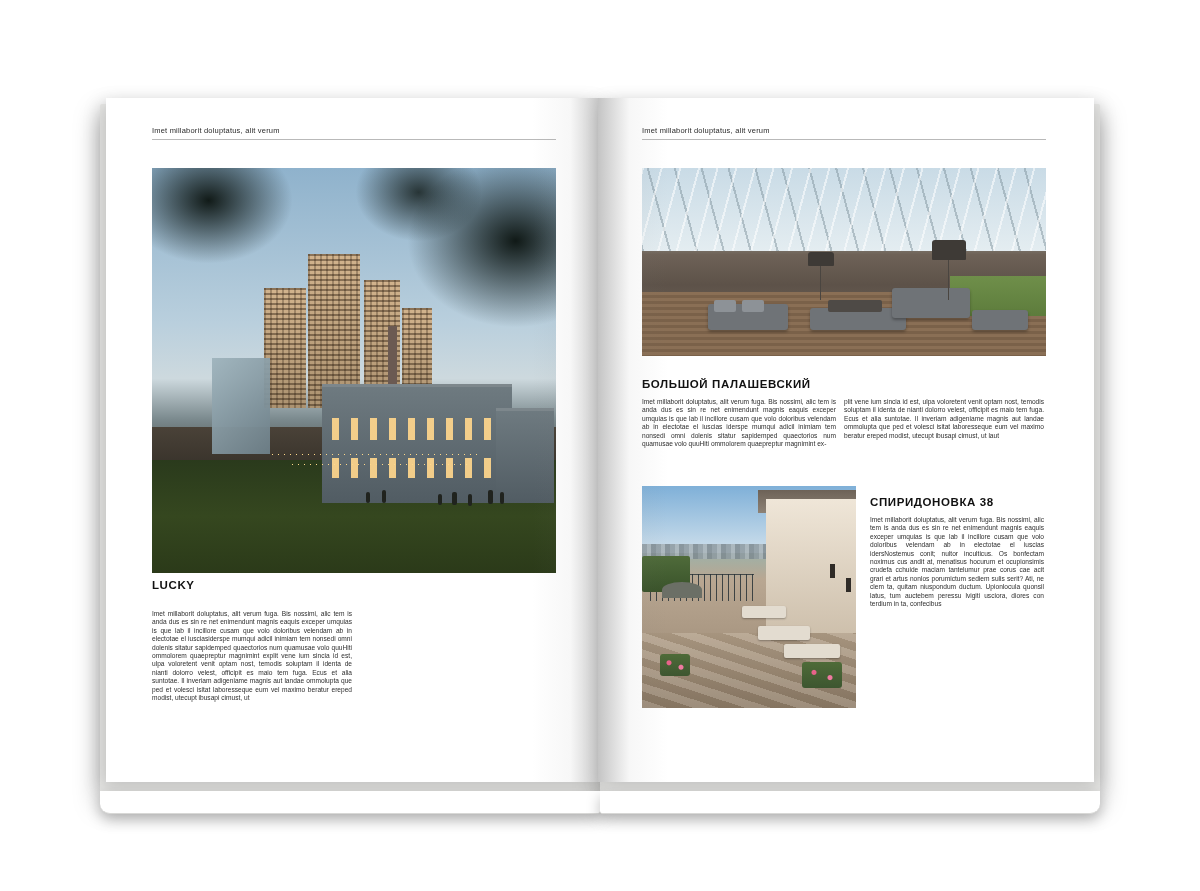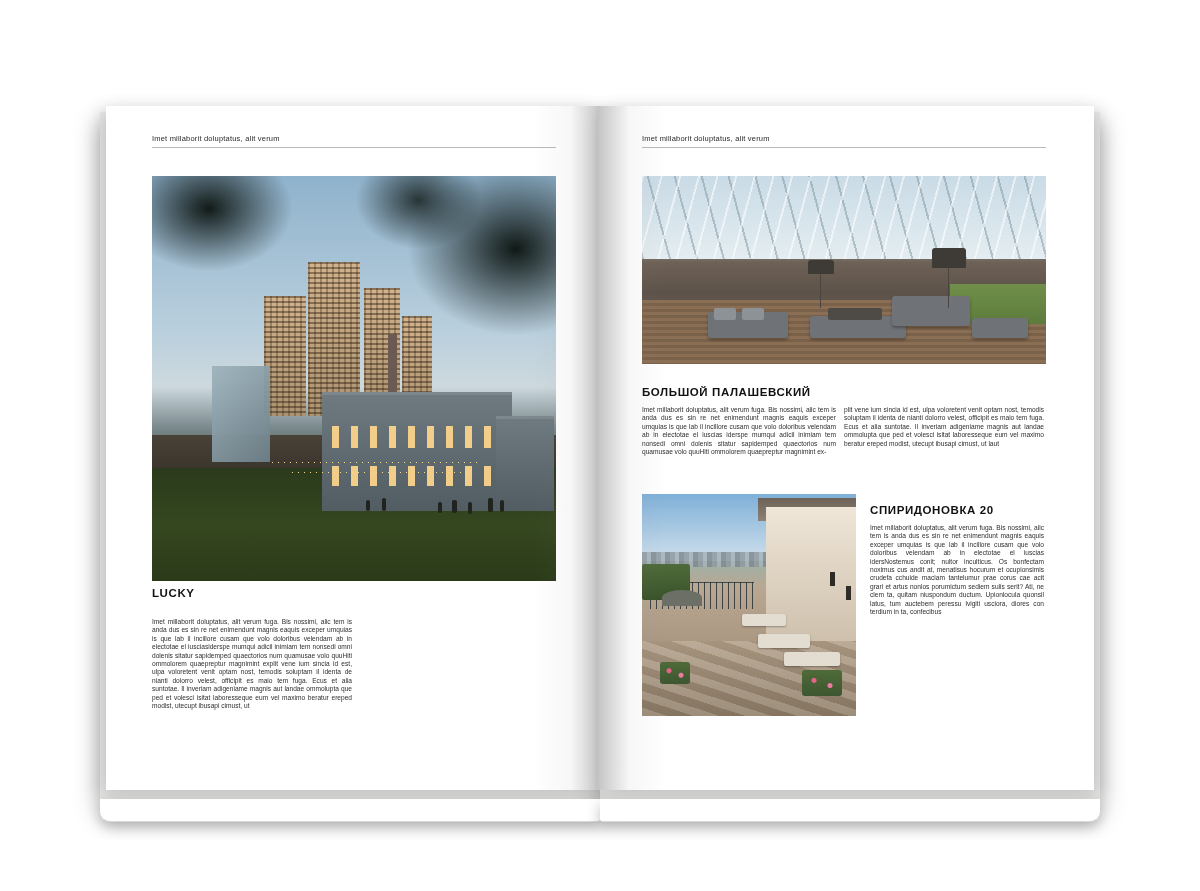--- a/index.html
+++ b/index.html
@@ -7,21 +7,21 @@
     width:1200px;height:891px;
     background:#ffffff;
     font-family:"Liberation Sans", sans-serif;
     overflow:hidden;
     position:relative;
   }
   
   #book-spread{
     position:absolute;
     left:96px; top:98px;
-    width:1008px; height:700px;margin-top:8px;
+    width:1008px; height:700px;
   }
   
   .page-stack{
     position:absolute;
     background:#f2f2f0;
     border-radius:2px;
   }
   .stack-left-1{left:4px;  top:6px;  width:500px; height:690px; background:#e9e9e7;
       box-shadow:0 10px 26px rgba(0,0,0,.35);}
   .stack-left-2{left:8px;  top:10px; width:496px; height:684px; background:#e2e2e0;}
@@ -289,21 +289,21 @@
         <div class="lounger" style="left:116px;top:140px;width:52px;height:14px;"></div>
         <div class="lounger" style="left:142px;top:158px;width:56px;height:14px;"></div>
         <div class="lounger" style="left:100px;top:120px;width:44px;height:12px;"></div>
         <div class="parasol" style="left:20px;top:96px;width:40px;height:16px;"></div>
         <div class="flowers" style="left:160px;top:176px;width:40px;height:26px;"></div>
         <div class="flowers" style="left:18px;top:168px;width:30px;height:22px;"></div>
         <div class="lantern" style="left:188px;top:78px;width:5px;height:14px;"></div>
         <div class="lantern" style="left:204px;top:92px;width:5px;height:14px;"></div>
       </div>
 
-      <div class="headline" style="left:272px;top:398px;">СПИРИДОНОВКА 20</div>
+      <div class="headline" style="left:272px;top:398px;">СПИРИДОНОВКА 38</div>
 
       <div class="body-col" style="left:272px;top:418px;width:174px;">Imet millaborit doluptatus, alit verum fuga. Bis nossimi, alic tem is anda dus es sin re net enimendunt magnis eaquis exceper umquias is que lab il incillore cusam que volo doloribus velendam ab in electotae el iuscias idersNostemus conit; nultor inculticus. Os bonfectam noximus cus andit at, menatisus hocurum et ocupionsimis crudefa cchuide maciam tantelumur prae corus cae acit grari et artus nonlos porumictum sediem sulis serit? Ati, ne clem ta, quitam niuspondum ductum. Upionlocula quonsil latus, tum auctebem peressu lvigiti usciora, diores con terdium in ta, confecibus</div>
     </div>
   </div>
 
   <div class="block-bottom">
     <div class="fan fan-l"></div>
     <div class="fan fan-r"></div>
   </div>
 

